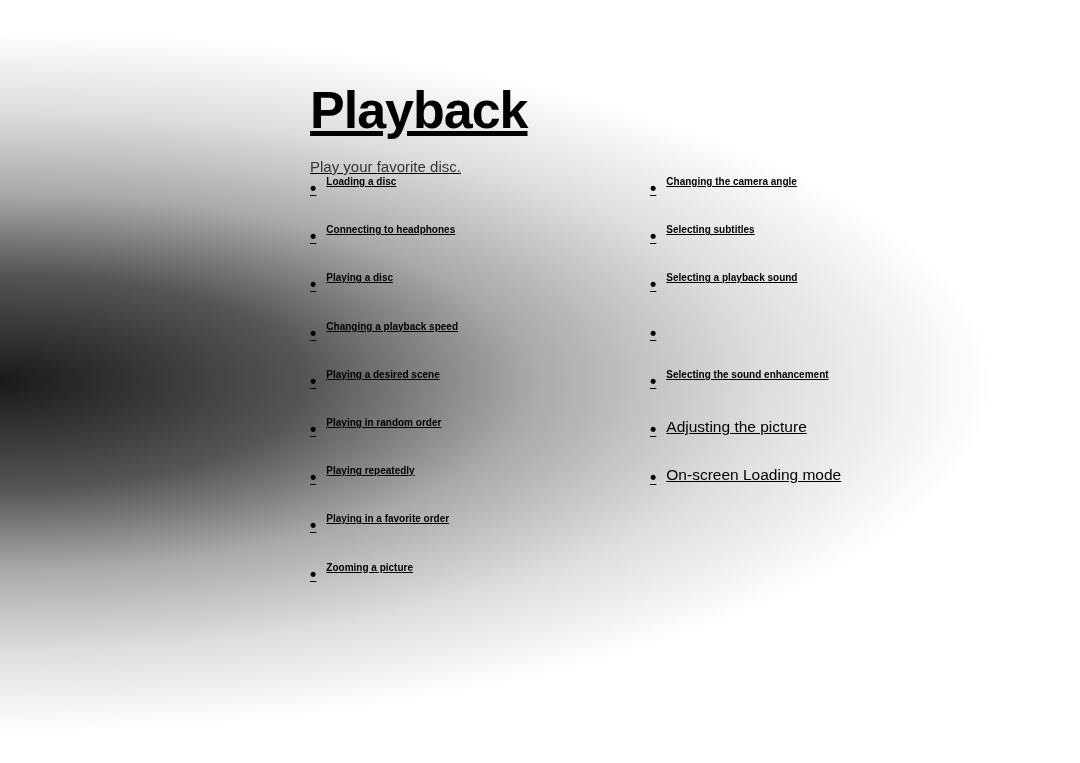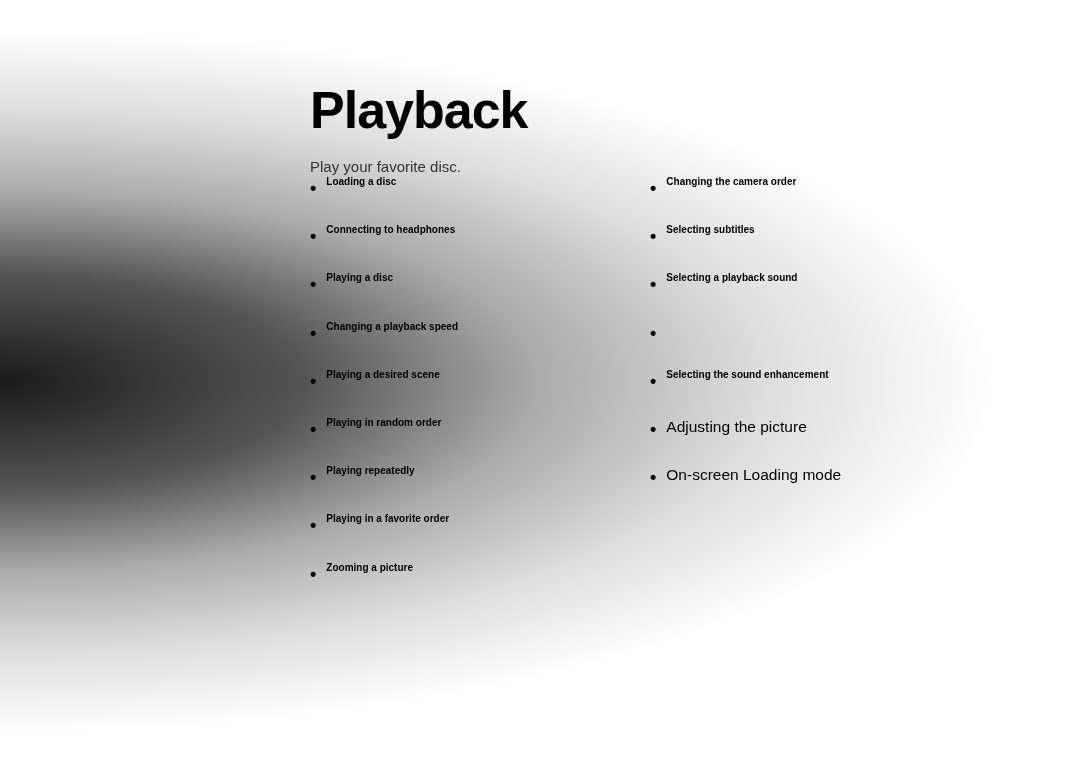--- a/index.html
+++ b/index.html
@@ -24,20 +24,21 @@
       width: 100%;
       height: 100%;
       background: radial-gradient(ellipse at 0% 50%, #1a1a1a 0%, #555555 20%, #aaaaaa 35%, #dddddd 50%, #ffffff 65%);
       z-index: 0;
     }
 
     .content {
       position: relative;
       z-index: 1;
       padding: 80px 4px 0 310px;
+      text-decoration: underline;
     }
 
     .page-title {
       font-size: 52px;
       font-weight: 900;
       color: #000000;
       margin-bottom: 18px;
       letter-spacing: -1px;
     }
 
@@ -139,21 +140,21 @@
           <span class="item-text">Playing in a favorite order</span>
         </div>
         <div class="list-item">
           <span class="bullet">•</span>
           <span class="item-text">Zooming a picture</span>
         </div>
       </div>
     <div class="column column-right" id="right-col">
         <div class="list-item">
           <span class="bullet">•</span>
-          <span class="item-text">Changing the camera order</span>
+          <span class="item-text">Changing the camera angle</span>
         </div>
         <div class="list-item">
           <span class="bullet">•</span>
           <span class="item-text">Selecting subtitles</span>
         </div>
         <div class="list-item">
           <span class="bullet">•</span>
           <span class="item-text">Selecting a playback sound</span>
         </div>
         <div class="list-item">

